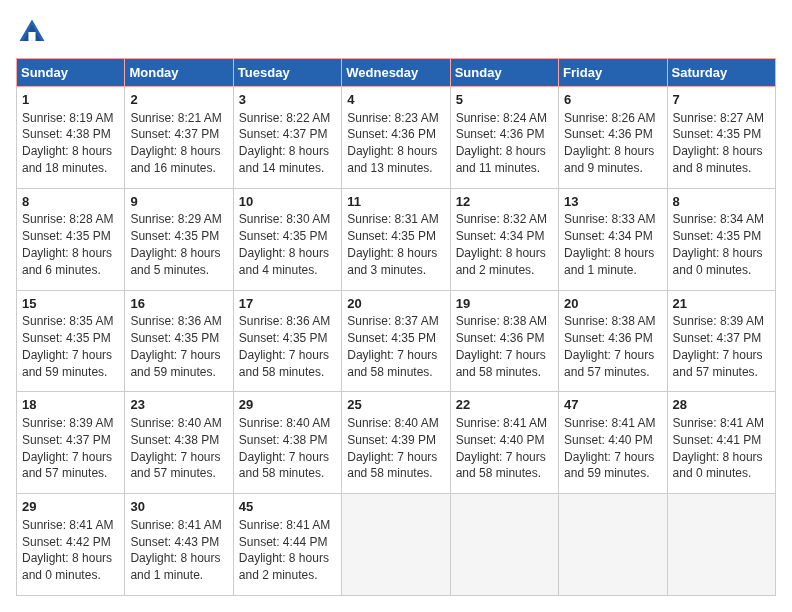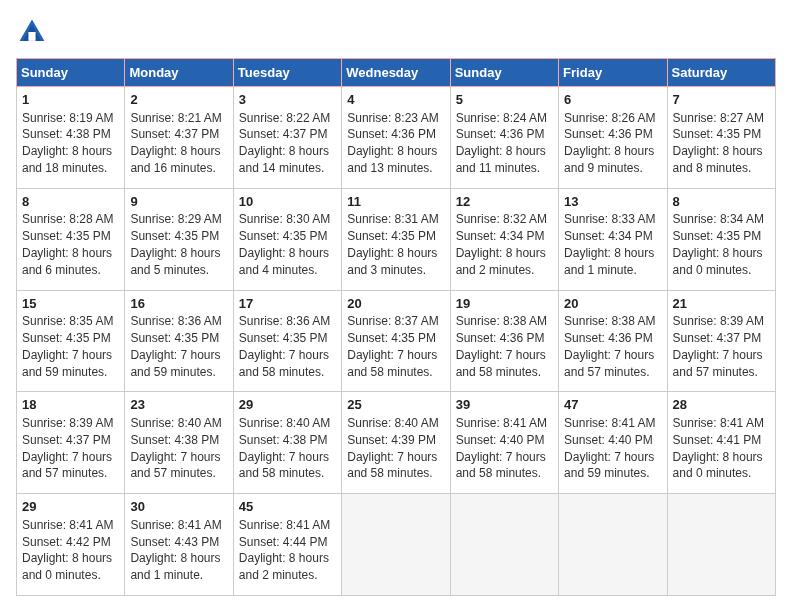--- a/index.html
+++ b/index.html
@@ -231,21 +231,21 @@
         </td>
           <td>
           <span class="day-num">29</span>
           <span class="cell-text">Sunrise: 8:40 AM<br>Sunset: 4:38 PM<br>Daylight: 7 hours and 58 minutes.</span>
         </td>
           <td>
           <span class="day-num">25</span>
           <span class="cell-text">Sunrise: 8:40 AM<br>Sunset: 4:39 PM<br>Daylight: 7 hours and 58 minutes.</span>
         </td>
           <td>
-          <span class="day-num">39</span>
+          <span class="day-num">22</span>
           <span class="cell-text">Sunrise: 8:41 AM<br>Sunset: 4:40 PM<br>Daylight: 7 hours and 58 minutes.</span>
         </td>
           <td>
           <span class="day-num">47</span>
           <span class="cell-text">Sunrise: 8:41 AM<br>Sunset: 4:40 PM<br>Daylight: 7 hours and 59 minutes.</span>
         </td>
           <td>
           <span class="day-num">28</span>
           <span class="cell-text">Sunrise: 8:41 AM<br>Sunset: 4:41 PM<br>Daylight: 8 hours and 0 minutes.</span>
         </td>

